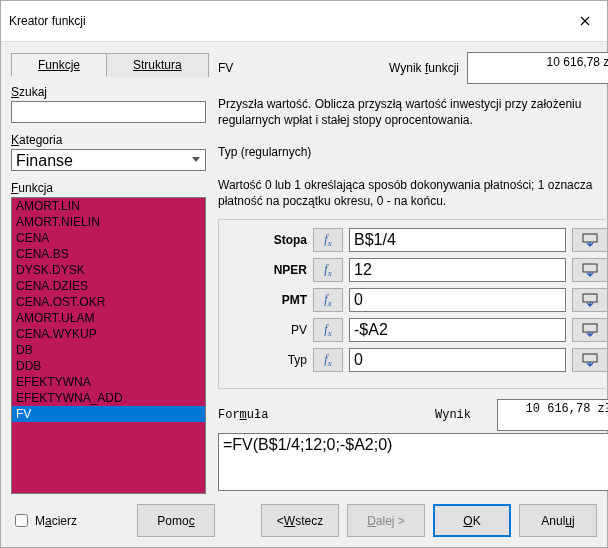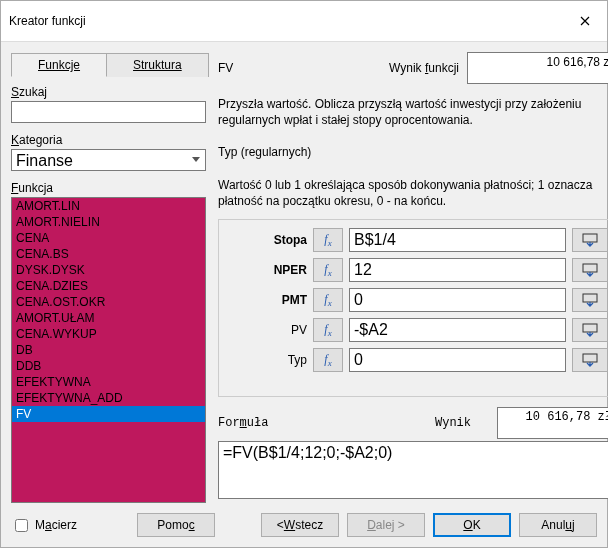--- a/index.html
+++ b/index.html
@@ -100,21 +100,21 @@
     border: 1px solid #ccc;
     padding: 8px 8px 8px 8px;
     margin-bottom: 10px;
   }
   .param-row {
     display: flex;
     align-items: center;
     gap: 6px;
     margin-bottom: 6px;
   }
-  .param-row:last-child { margin-bottom: 16px; }
+  .param-row:last-child { margin-bottom: 8px; }
   .param-name { width: 80px; text-align: right; }
   .fx-btn {
     width: 30px; height: 24px;
     border: 1px solid #adadad;
     background: #e1e1e1;
     display: flex; align-items: center; justify-content: center;
     font-style: italic;
     font-family: "Times New Roman", serif;
     color: #2a5db0;
     cursor: pointer;
@@ -138,21 +138,21 @@
   .footer {
     display: flex;
     align-items: center;
     padding: 10px;
     background: #f0f0f0;
     gap: 8px;
   }
   .checkbox-wrap { display: flex; align-items: center; gap: 4px; margin-right: auto;}
   .btn {
     min-width: 78px;
-    height: 24px;
+    height: 33px;
     border: 1px solid #adadad;
     background: #e1e1e1;
     display: inline-flex;
     align-items: center;
     justify-content: center;
     cursor: pointer;
     padding: 0 8px;
   }
   .btn.default { border: 2px solid #0078d7; }
   .btn.disabled { color: #888;}

